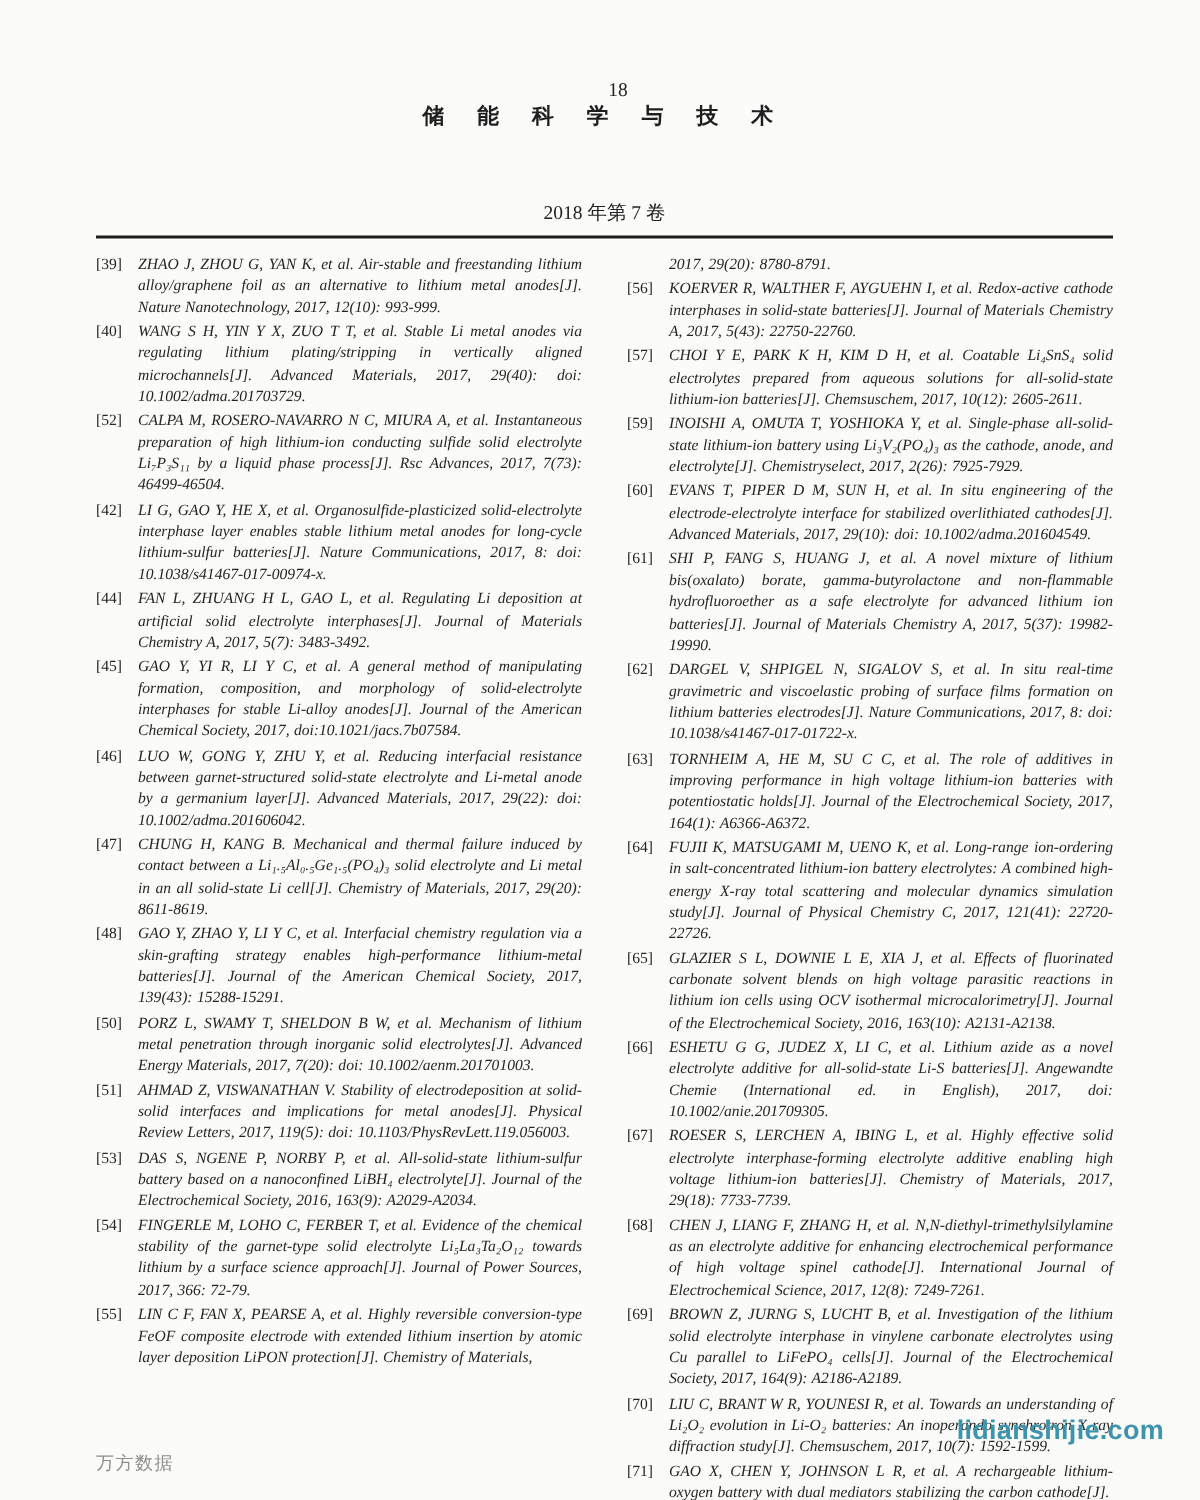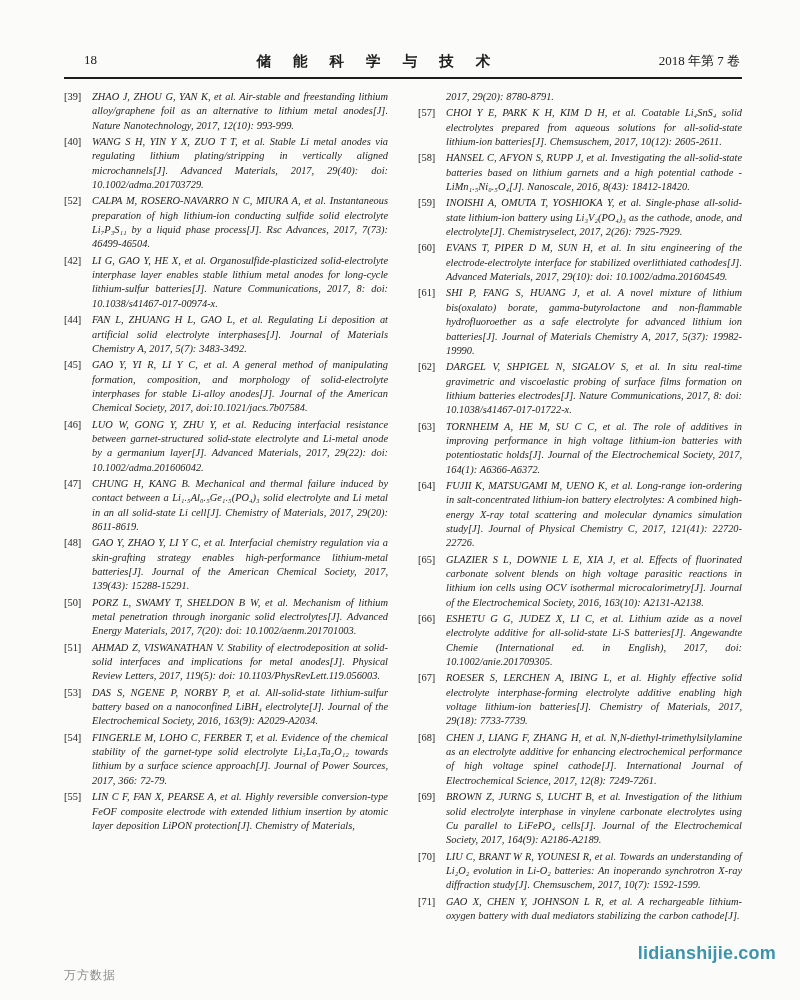--- a/index.html
+++ b/index.html
@@ -14,42 +14,44 @@
     width: 800px; height: 1000px;
     background: #fbfbf9;
     color: #262626;
     overflow: hidden;
   }
   .page-inner {
     margin: 0 58px 0 64px;
   }
   .page-header {
     display: flex;
-    align-items: flex-start;
+    align-items: center;
     justify-content: space-between;
     padding: 52px 2px 6px 2px;
     border-bottom: 2.5px solid #1d1d1d;
+    flex-direction: column;
   }
   .page-num {
     font-size: 13px;
     padding-left: 18px;
     color: #222;
   }
   .journal-title {
     font-family: "Liberation Sans", sans-serif;
     font-size: 14.5px;
     font-weight: bold;
     letter-spacing: 9px;
     color: #1e1e1e;
     white-space: nowrap;
   }
   .issue-info {
     font-size: 13px;
     color: #222;
     white-space: nowrap;
+    margin-top: 46px;
   }
   .columns {
     display: grid;
     grid-template-columns: 1fr 1fr;
     column-gap: 30px;
     margin-top: 11px;
   }
   .ref {
     display: flex;
     margin-bottom: 2px;
@@ -159,26 +161,26 @@
             <span class="ref-num">[55]</span>
             <span class="ref-text">LIN C F, FAN X, PEARSE A, et al. Highly reversible conversion-type FeOF composite electrode with extended lithium insertion by atomic layer deposition LiPON protection[J]. Chemistry of Materials,</span>
           </div>
         </div>
       <div class="col" id="col-right">
           <div class="ref">
             <span class="ref-num"></span>
             <span class="ref-text">2017, 29(20): 8780-8791.</span>
           </div>
           <div class="ref">
+            <span class="ref-num">[56]</span>
+            <span class="ref-text">KOERVER R, WALTHER F, AYGUEHN I, et al. Redox-active cathode interphases in solid-state batteries[J]. Journal of Materials Chemistry A, 2017, 5(43): 22750-22760.</span>
+          </div>
+          <div class="ref">
             <span class="ref-num">[57]</span>
             <span class="ref-text">CHOI Y E, PARK K H, KIM D H, et al. Coatable Li₄SnS₄ solid electrolytes prepared from aqueous solutions for all-solid-state lithium-ion batteries[J]. Chemsuschem, 2017, 10(12): 2605-2611.</span>
-          </div>
-          <div class="ref">
-            <span class="ref-num">[58]</span>
-            <span class="ref-text">HANSEL C, AFYON S, RUPP J, et al. Investigating the all-solid-state batteries based on lithium garnets and a high potential cathode - LiMn₁.₅Ni₀.₅O₄[J]. Nanoscale, 2016, 8(43): 18412-18420.</span>
           </div>
           <div class="ref">
             <span class="ref-num">[59]</span>
             <span class="ref-text">INOISHI A, OMUTA T, YOSHIOKA Y, et al. Single-phase all-solid-state lithium-ion battery using Li₃V₂(PO₄)₃ as the cathode, anode, and electrolyte[J]. Chemistryselect, 2017, 2(26): 7925-7929.</span>
           </div>
           <div class="ref">
             <span class="ref-num">[60]</span>
             <span class="ref-text">EVANS T, PIPER D M, SUN H, et al. In situ engineering of the electrode-electrolyte interface for stabilized overlithiated cathodes[J]. Advanced Materials, 2017, 29(10): doi: 10.1002/adma.201604549.</span>
           </div>
           <div class="ref">

